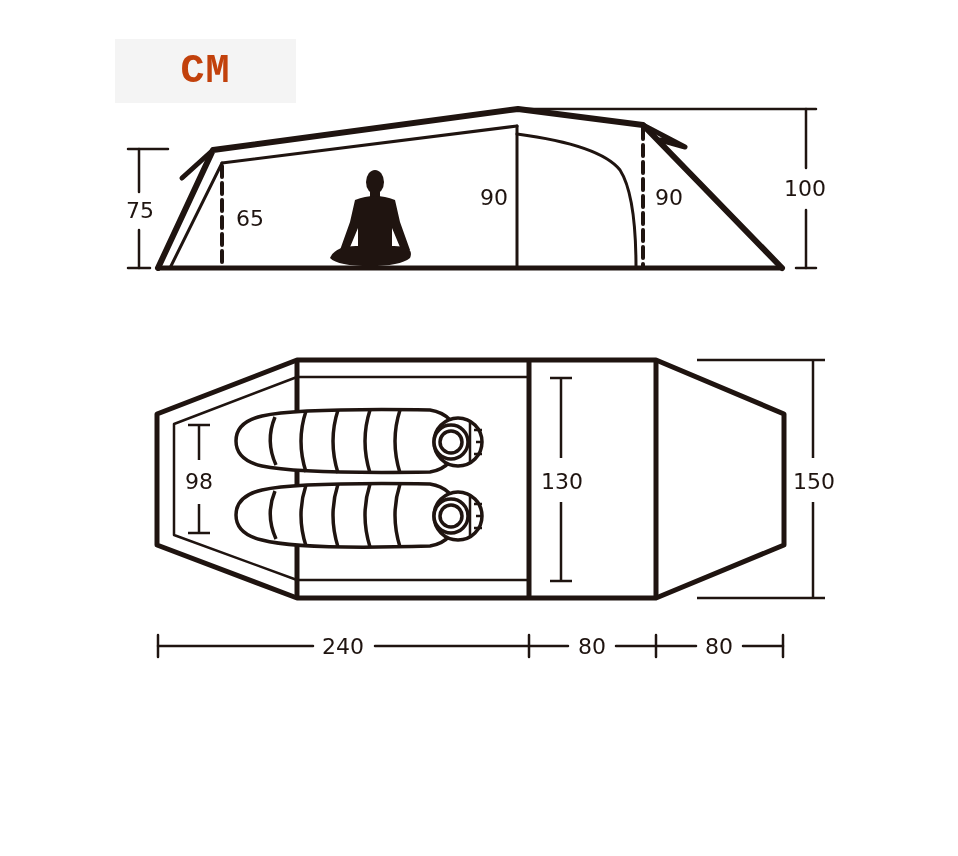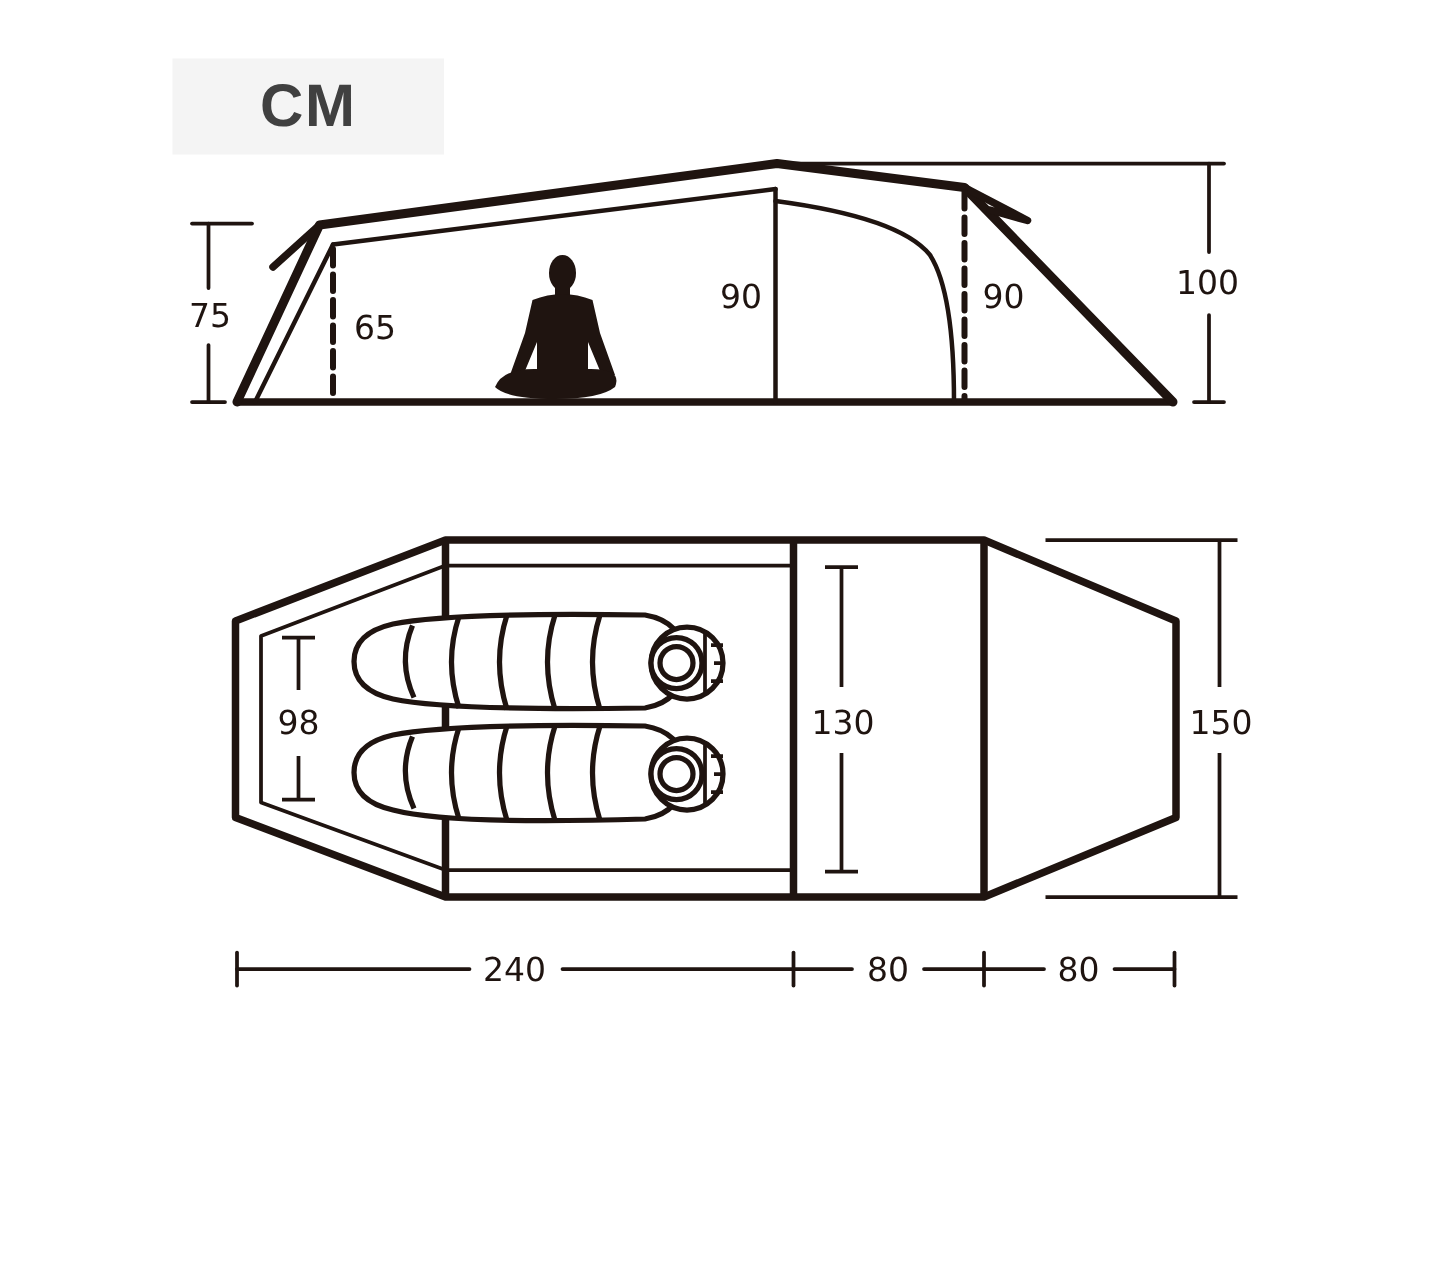--- a/index.html
+++ b/index.html
@@ -1,21 +1,21 @@
 <!DOCTYPE html>
 <html><head>
   <meta charset="utf-8">
   <style>
     html, body { margin: 0; padding: 0; background: #ffffff; }
     body { width: 958px; height: 856px; position: relative; overflow: hidden; font-family: "Liberation Sans", "DejaVu Sans", sans-serif; }
     .unit-badge {
       position: absolute; left: 115px; top: 39px; width: 181px; height: 64px;
       background: #f4f4f4; display: flex; align-items: center; justify-content: center;
     }
-    .unit-badge span { font-family: Liberation Sans, sans-serif; font-weight: bold; font-size: 40px; color: #404040; letter-spacing: 1px; }
+    .unit-badge span { font-family: Liberation Mono, monospace; font-weight: bold; font-size: 40px; color: #c2410c; letter-spacing: 1px; }
     svg.diagram { position: absolute; left: 0; top: 0; }
     .dim-text { font-family: "DejaVu Sans", "Liberation Sans", sans-serif; font-size: 22px; fill: #1f1410; }
   </style>
 </head>
 <body>
 
 <div class="unit-badge">
   <span>CM</span>
 </div>
 

